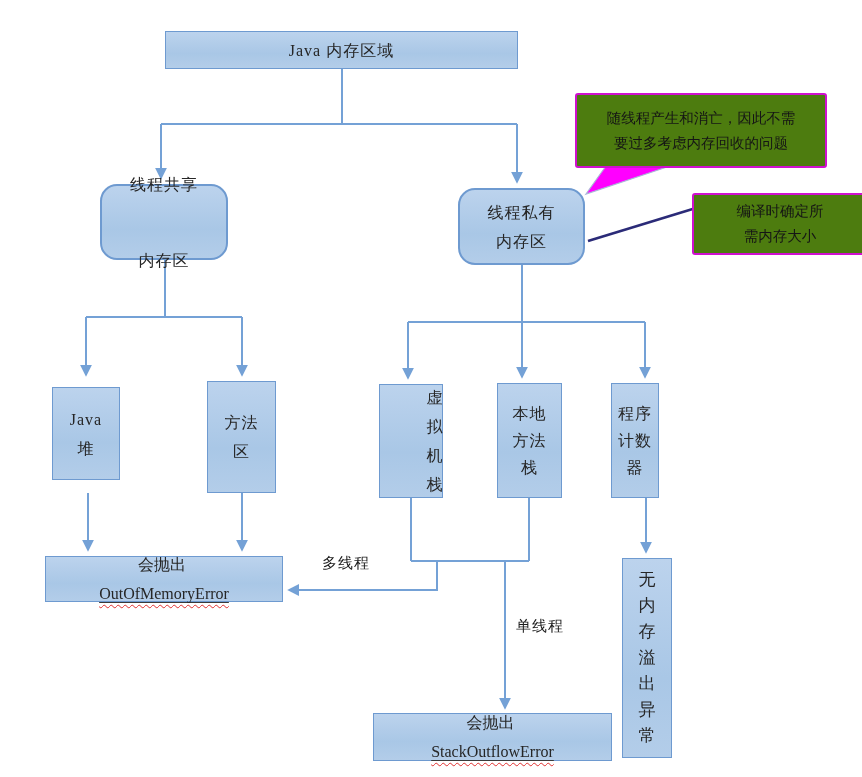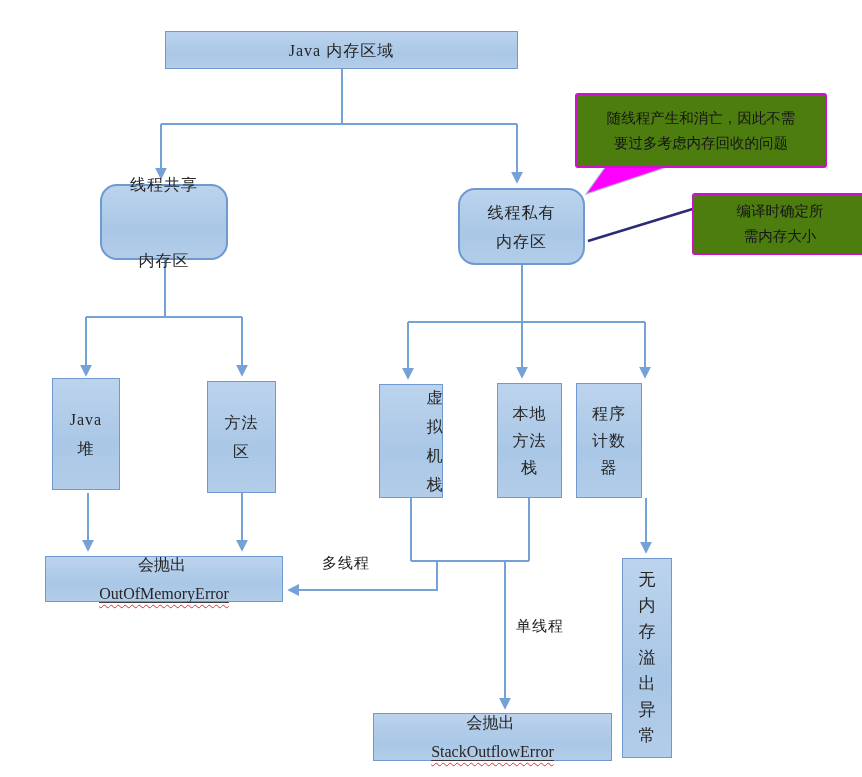--- a/index.html
+++ b/index.html
@@ -85,42 +85,42 @@
   <div class="node rounded" style="left:100px;top:184px;width:128px;height:76px;gap:47px;">
     <span class="ln">线程共享</span>
     <span class="ln">内存区</span>
   </div>
 
   <div class="node rounded" style="left:458px;top:188px;width:127px;height:77px;">
     <span class="ln">线程私有</span>
     <span class="ln">内存区</span>
   </div>
 
-  <div class="node" style="left:52px;top:378px;width:68px;height:112px;text-align:center;">
+  <div class="node" style="left:52px;top:387px;width:68px;height:93px;text-align:center;">
     <span class="ln">Java</span>
     <span class="ln">堆</span>
   </div>
 
   <div class="node" style="left:207px;top:381px;width:69px;height:112px;">
     <span class="ln">方法</span>
     <span class="ln">区</span>
   </div>
 
   <div class="node" style="left:379px;top:384px;width:64px;height:114px;padding-left:48px;">
     <span class="ln">虚拟</span>
     <span class="ln">机栈</span>
   </div>
 
   <div class="node" style="left:497px;top:383px;width:65px;height:115px;line-height:27px;">
     <span class="ln">本地</span>
     <span class="ln">方法</span>
     <span class="ln">栈</span>
   </div>
 
-  <div class="node" style="left:576px;top:383px;width:66px;height:115px;line-height:27px;">
+  <div class="node" style="left:611px;top:383px;width:48px;height:115px;line-height:27px;">
     <span class="ln">程序</span>
     <span class="ln">计数</span>
     <span class="ln">器</span>
   </div>
 
   <div class="node errbox" style="left:45px;top:556px;width:238px;height:46px;">
     <span style="white-space:pre;">会抛出 </span>
       <span class="u"><span class="wavy">OutOfMemoryError</span></span>
   </div>
 

